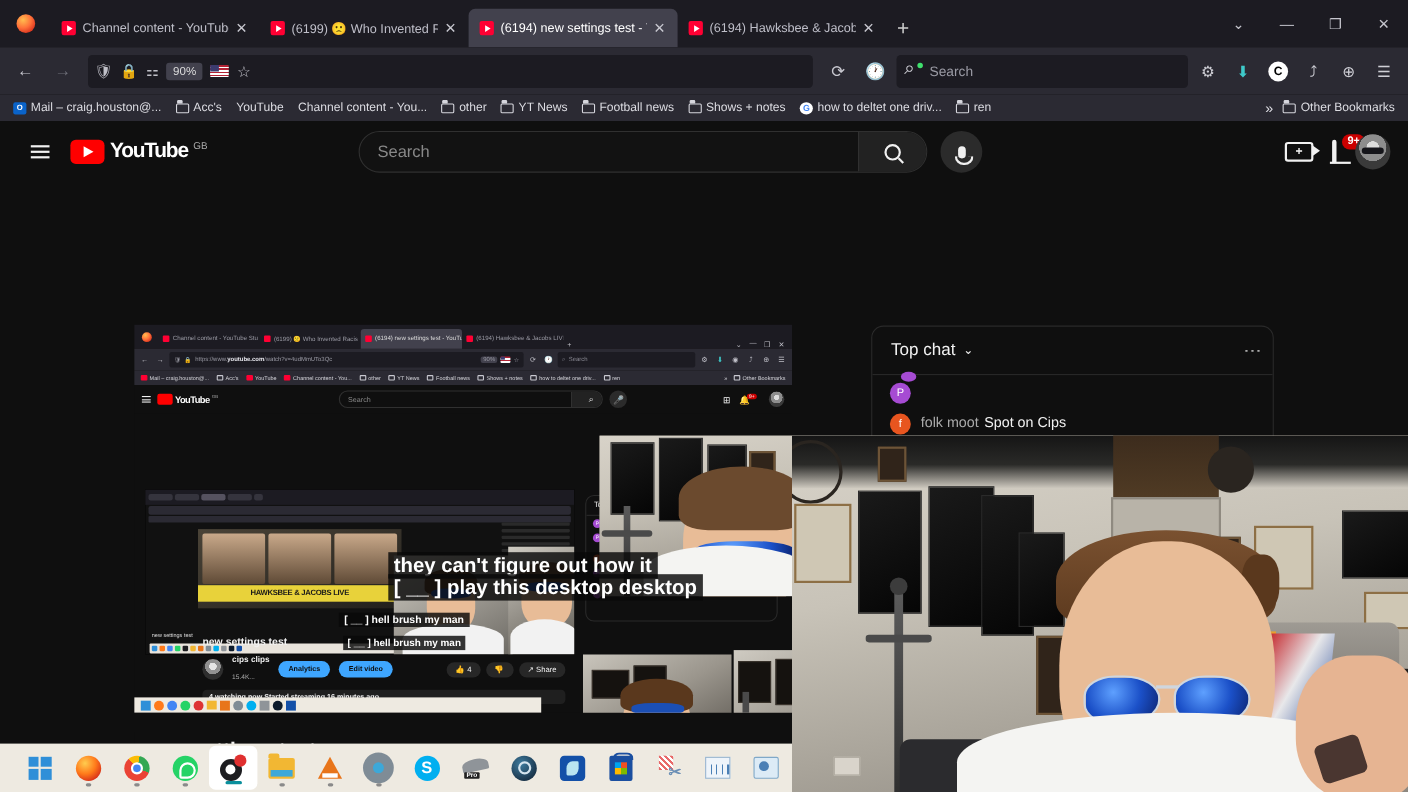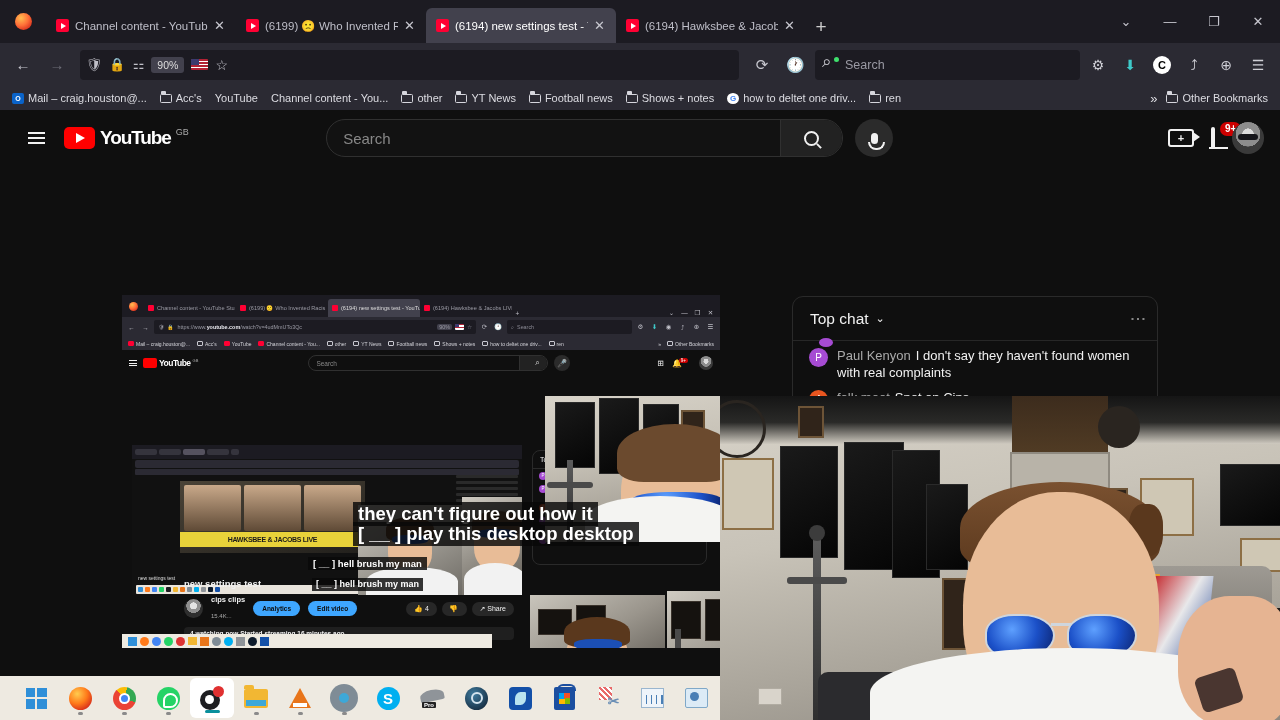--- a/index.html
+++ b/index.html
@@ -823,21 +823,20 @@
     <div class="chatpanel">
       <div class="cp-head">
         <span class="t">Top chat</span>
         <span class="cv">⌄</span>
         <span class="dots">⋮</span>
       </div>
       <div class="cp-body">
         <div class="cp-top-cut"></div>
         <div class="cp-msg">
           <span class="av">P</span>
-          <span class="tx"><span class="nm">Paul Kenyon</span><span>I don't say they haven't found women with real complaints</span></span>
         </div>
         <div class="cp-msg">
           <span class="av orange">f</span>
           <span class="tx"><span class="nm">folk moot</span><span>Spot on Cips</span></span>
         </div>
         <div class="cp-msg">
           <span class="av">P</span>
           <span class="tx"><span class="nm">Paul Kenyon</span><span>I wasn't really thinking about it until you mentioned it lol. I was thinking bout football</span></span>
         </div>
         <div class="cp-msg">

